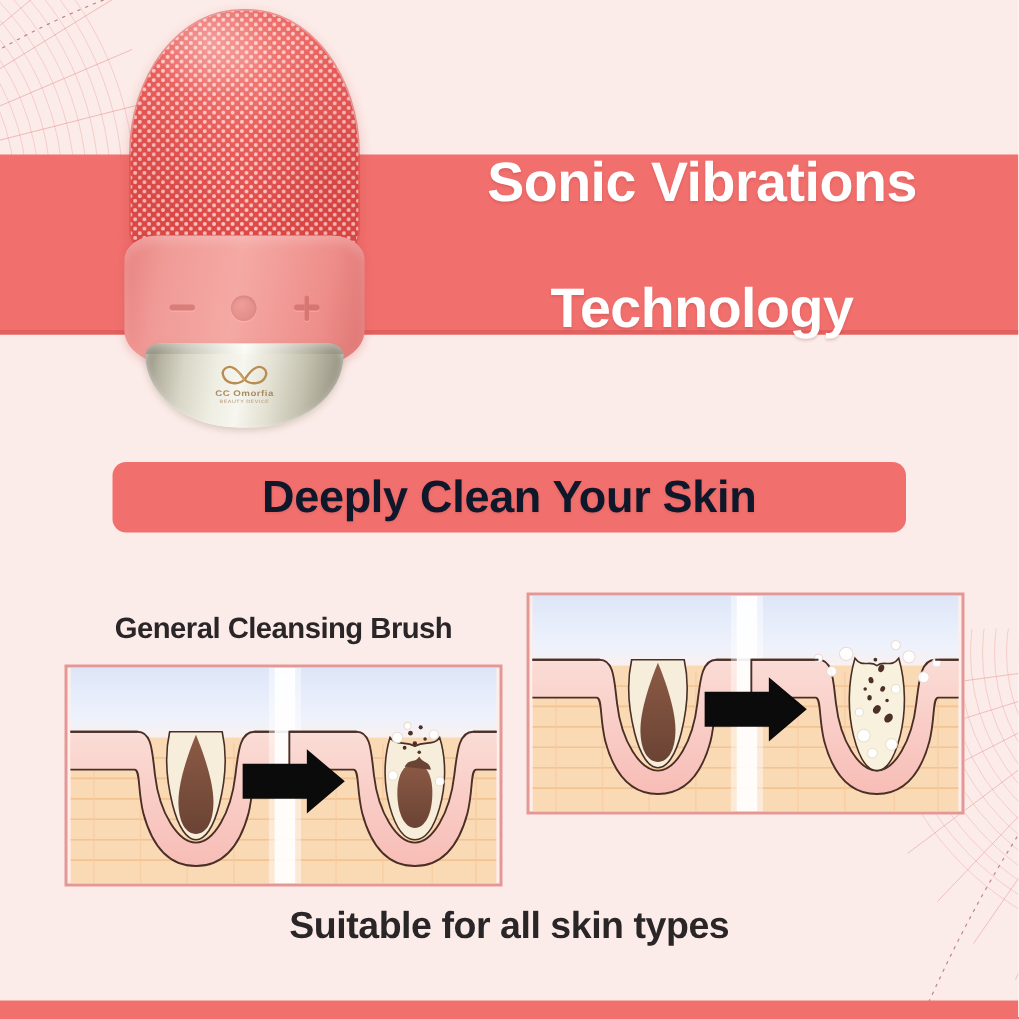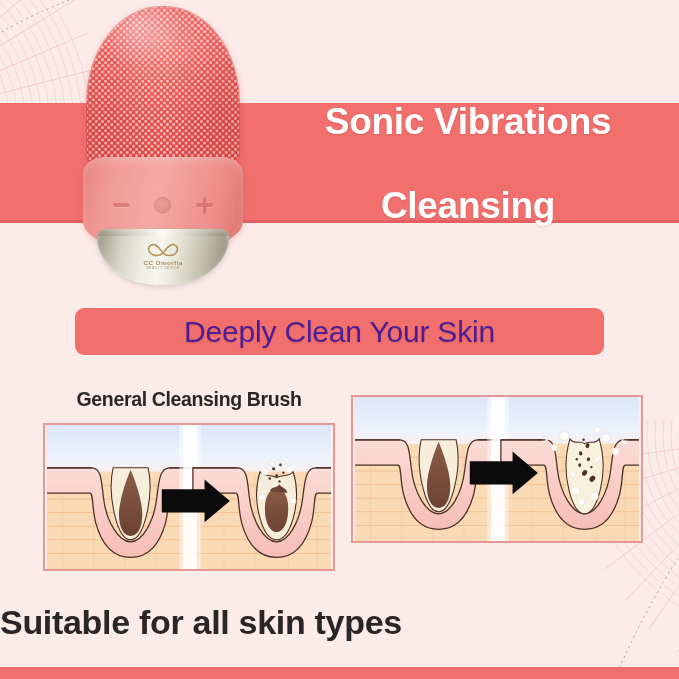--- a/index.html
+++ b/index.html
@@ -152,55 +152,56 @@
 
   
   #pill{
     position:absolute; left:75px; top:308px;
     width:529px; height:47px;
     background:#f1706e;
     border-radius:9px;
     display:flex; align-items:center; justify-content:center;
   }
   #pill-text{
-    color:#4c1d95; font-size:30px; font-weight:normal;
+    color:#0f172a; font-size:30px; font-weight:bold;
     letter-spacing:-0.2px; white-space:nowrap;
     text-shadow:0 1px 2px rgba(150,40,40,.2);
   }
 
   
   #compare{
     position:absolute; left:0; top:386px;
     width:679px; height:190px;
   }
   .col{ position:absolute; top:0; width:292px; }
   .col-left{ left:43px; }
   .col-right{ left:351px; }
 
   .col-title{
     height:28px; line-height:26px;
     text-align:center; font-size:19.5px; font-weight:bold;
-    letter-spacing:-0.35px; white-space:nowrap;
+    letter-spacing:-0.35px; white-space:nowrap;margin-top:20px;
   }
   .col-left .col-title{ color:#2a2628; }
   .col-right .col-title{ color:#ec7470; }
 
   .panel{
     position:relative; margin-top:9px;
     width:292px; height:148px;
     border:2px solid #e39896;
     background:#fdeeec;
     overflow:hidden;
   }
   .panel svg{ display:block; width:100%; height:100%; }
 
   
   #caption{
     position:absolute; left:0; top:603px; width:679px;
-    font-size:34px; font-weight:bold;
+    text-align:center;
+    font-size:25px; font-weight:bold;
     color:#2a2628; letter-spacing:-0.3px;
   }
 
   
   #bottom-strip{
     position:absolute; left:0; bottom:0;
     width:679px; height:12px;
     background:#f1706e;
     z-index:6;
   }
@@ -275,21 +276,21 @@
         <line x1="286" y1="16" x2="236" y2="268"></line>
           <line x1="286" y1="16" x2="262" y2="278"></line>
       </g>
       <path d="M296 2 Q190 96 120 254" fill="none" stroke="#b06d74" stroke-width="0.8" stroke-dasharray="2.2 3.4" opacity="0.8"></path>
     </svg>
   </div>
 
   <div id="banner"></div>
   <div id="banner-text">
     <span>Sonic Vibrations</span>
-    <span>Cleansing</span>
+    <span>Technology</span>
   </div>
 
   <div id="device">
     <div id="brush-head"></div>
     <div id="body-shell">
       <div id="controls">
         <div class="ctrl ctrl-minus"></div>
         <div class="ctrl ctrl-power"></div>
         <div class="ctrl ctrl-plus"></div>
       </div>

